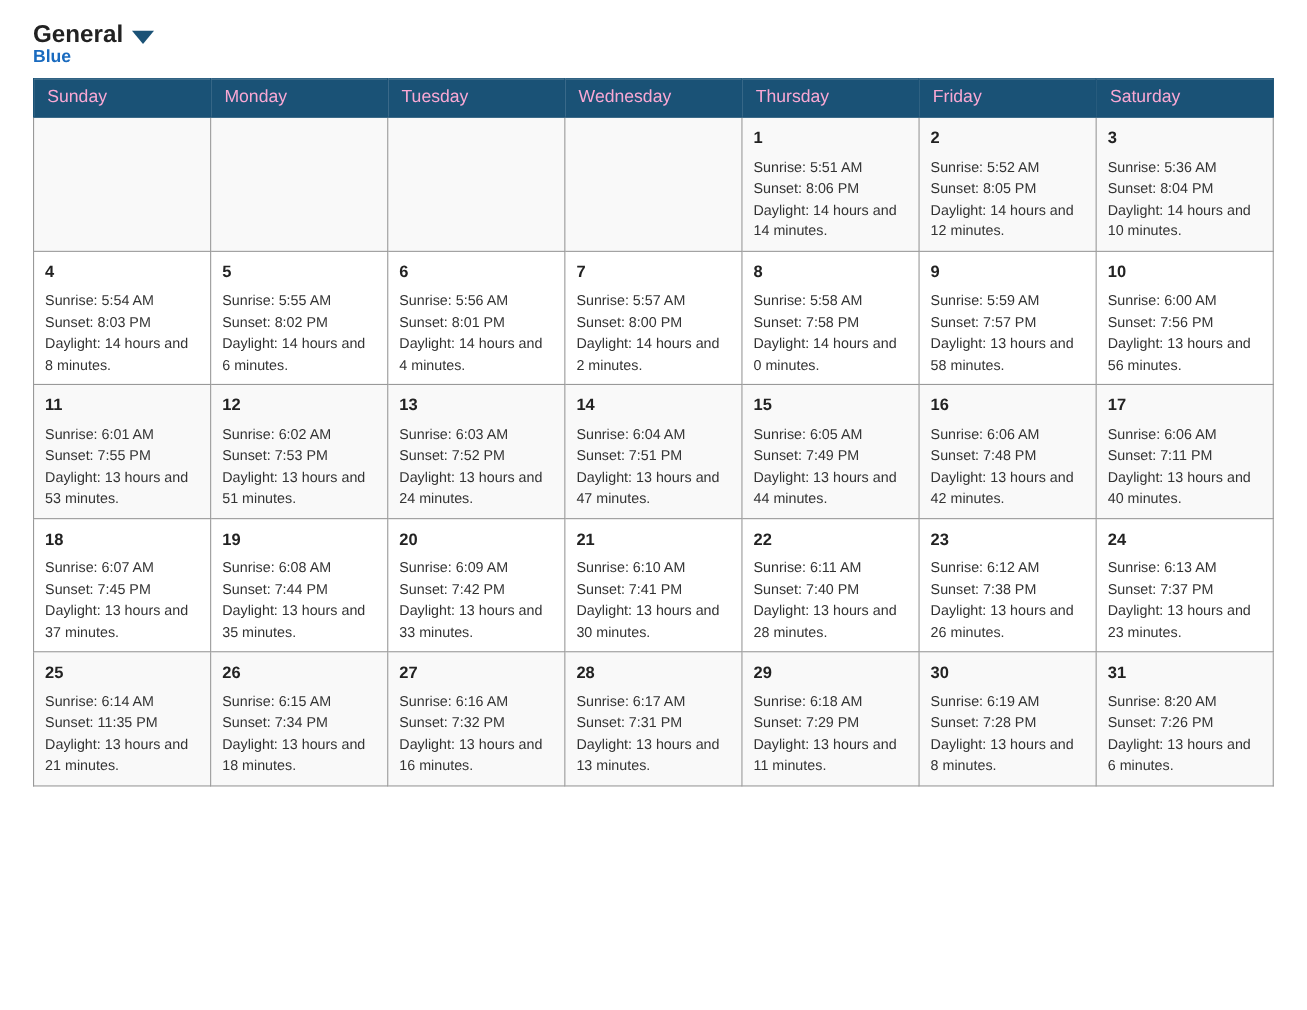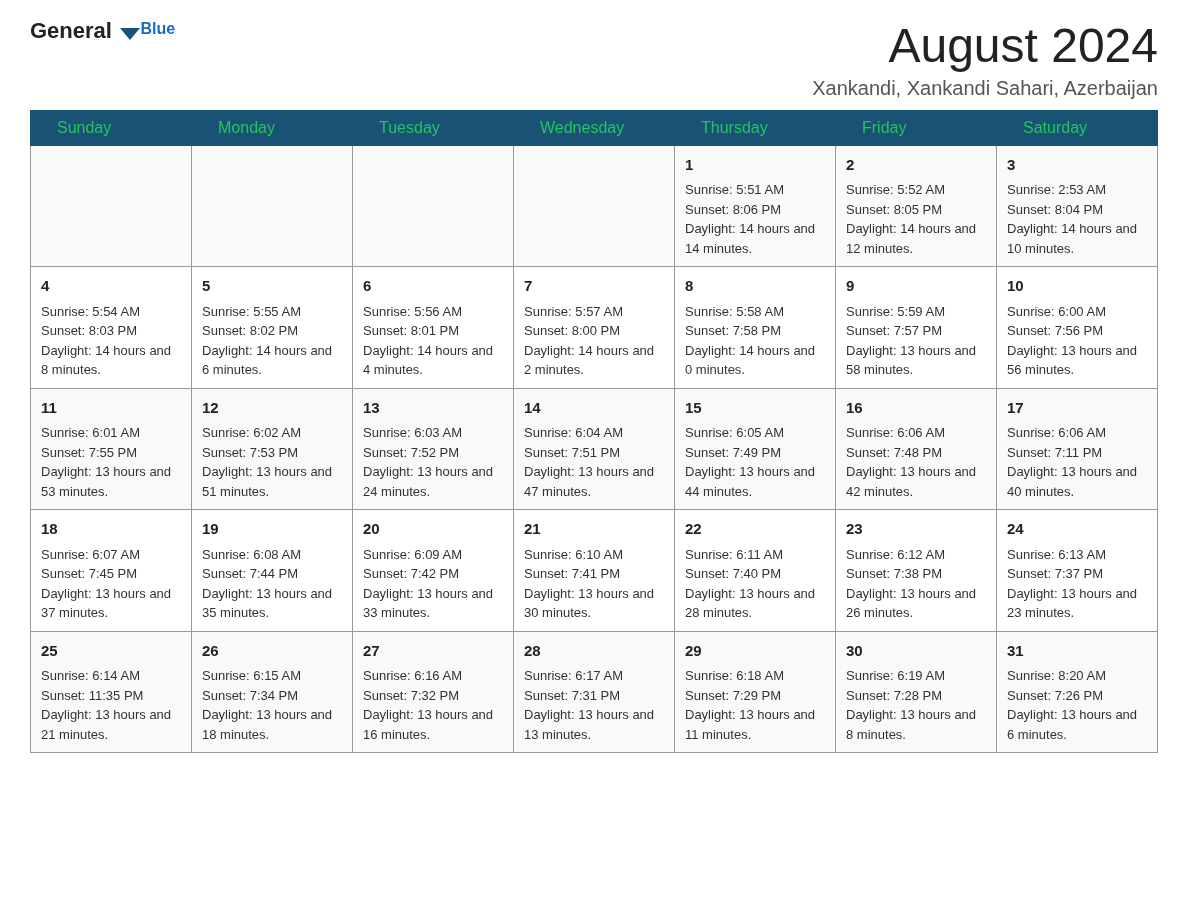--- a/index.html
+++ b/index.html
@@ -10,20 +10,21 @@
       color: #222;
     }
     .header {
       display: flex;
       justify-content: space-between;
       align-items: flex-start;
       margin-bottom: 10px;
     }
     .logo {
       display: flex;
+      flex-direction: column;
       align-items: flex-start;
       justify-content: center;
     }
     .logo-general {
       font-size: 22px;
       font-weight: bold;
       color: #222;
       line-height: 1;
     }
     .logo-arrow {
@@ -56,22 +57,22 @@
       color: #555;
       margin-top: 4px;
     }
     .calendar {
       width: 100%;
       border-collapse: collapse;
       margin-top: 10px;
     }
     .calendar thead tr th {
       background-color: #1a5276;
-      color: #22c55e;
-      padding: 8px 26px;
+      color: #f9a8d4;
+      padding: 8px 12px;
       text-align: left;
       font-size: 16px;
       font-weight: normal;
       border: 1px solid #1a5276;
     }
     .calendar tbody tr td {
       border: 1px solid #999;
       vertical-align: top;
       padding: 8px 10px;
       width: 14.28%;
@@ -103,24 +104,20 @@
 <div class="header">
   <div class="logo">
     <div>
       <span class="logo-general">General</span>
       <span class="logo-arrow"></span>
     </div>
     <div>
       <span class="logo-blue">Blue</span>
     </div>
   </div>
-  <div class="title-block">
-    <div class="month-year">August 2024</div>
-    <div class="location">Xankandi, Xankandi Sahari, Azerbaijan</div>
-  </div>
 </div>
 
 <table class="calendar">
   <thead>
     <tr>
     <th>Sunday</th>
         <th>Monday</th>
         <th>Tuesday</th>
         <th>Wednesday</th>
         <th>Thursday</th>
@@ -141,21 +138,21 @@
           <div>Daylight: 14 hours and 14 minutes.</div>
         </td>
         <td>
           <span class="day-number">2</span>
           <div>Sunrise: 5:52 AM</div>
           <div>Sunset: 8:05 PM</div>
           <div>Daylight: 14 hours and 12 minutes.</div>
         </td>
         <td>
           <span class="day-number">3</span>
-          <div>Sunrise: 2:53 AM</div>
+          <div>Sunrise: 5:36 AM</div>
           <div>Sunset: 8:04 PM</div>
           <div>Daylight: 14 hours and 10 minutes.</div>
         </td>
       </tr>
       <tr>
         <td>
           <span class="day-number">4</span>
           <div>Sunrise: 5:54 AM</div>
           <div>Sunset: 8:03 PM</div>
           <div>Daylight: 14 hours and 8 minutes.</div>

